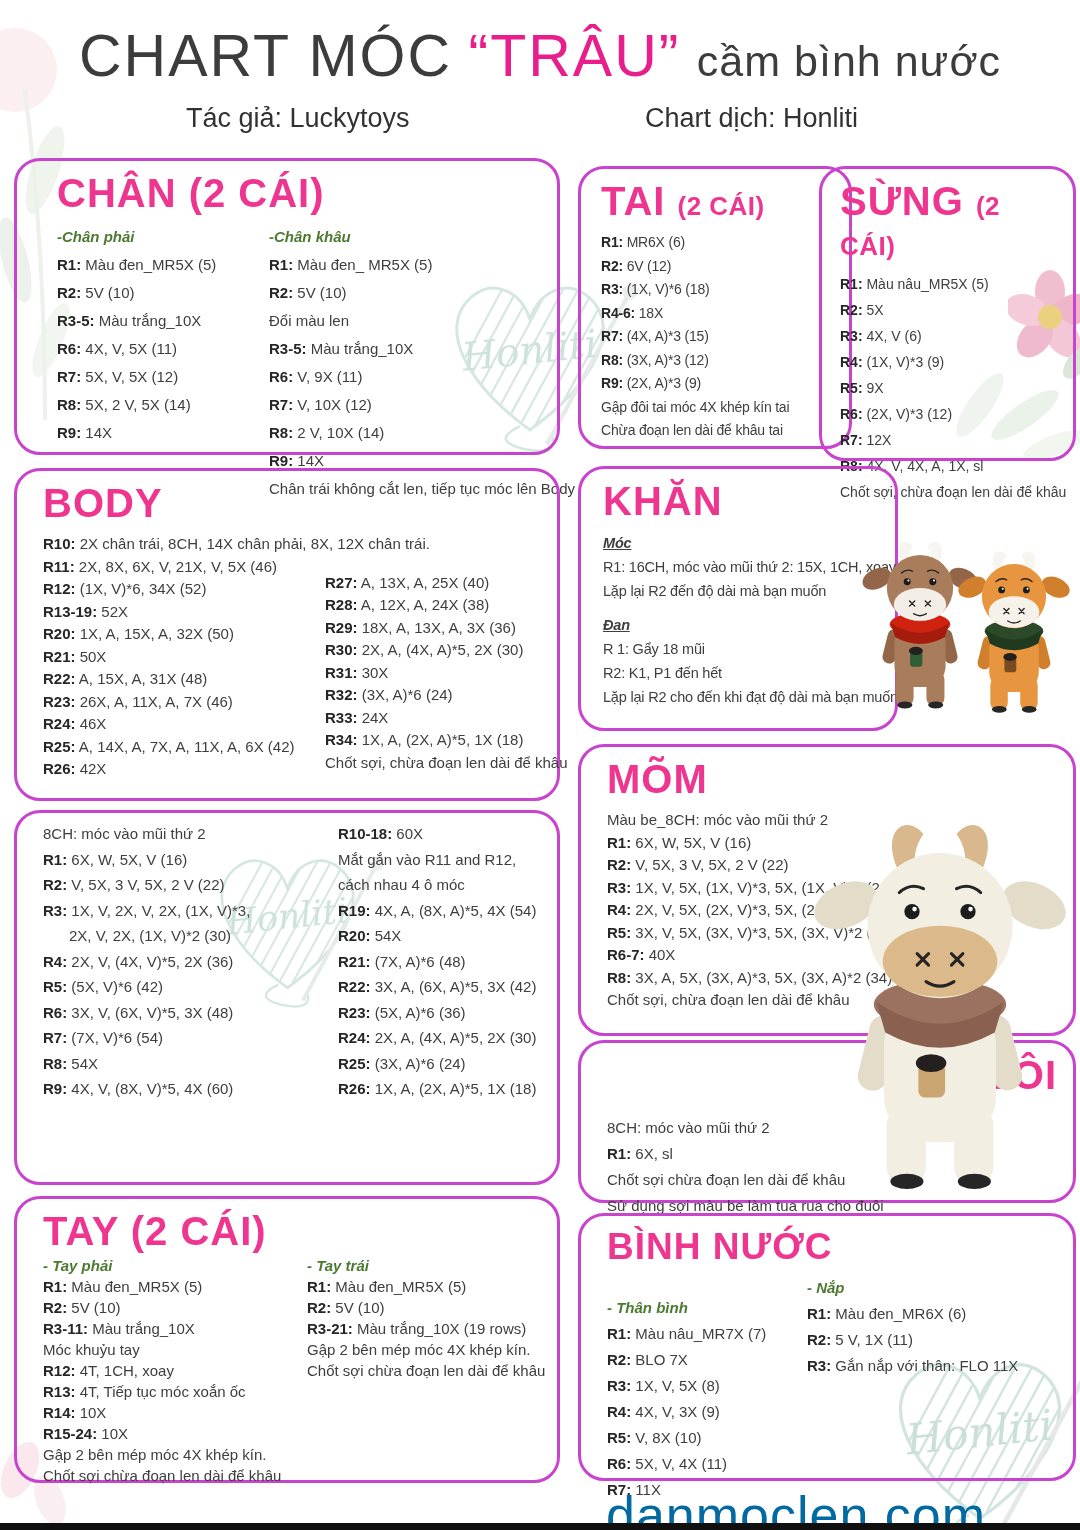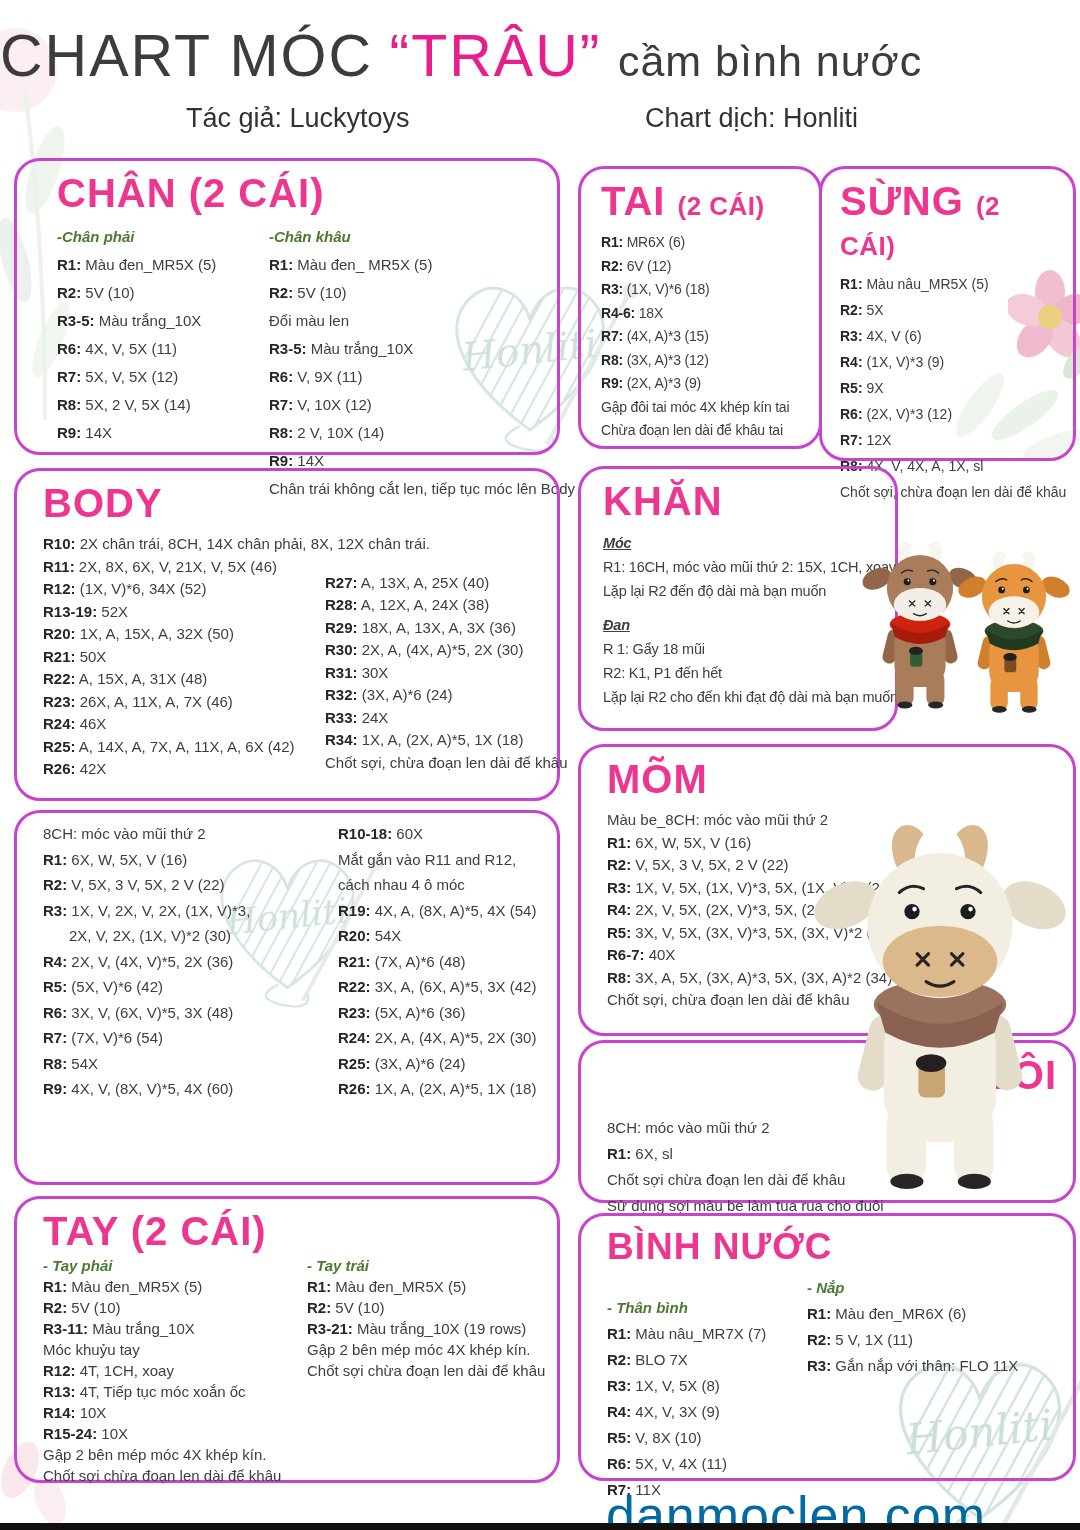--- a/index.html
+++ b/index.html
@@ -2,21 +2,21 @@
 <html><head>
 <meta charset="utf-8">
 <style>
   html,body{margin:0;padding:0;}
   body{
     width:1080px;height:1530px;position:relative;overflow:hidden;
     background:#ffffff;color:#3e3e3e;
     font-family:"Liberation Sans", sans-serif;
   }
   
-  .main-title{position:absolute;top:22px;left:0;width:1080px;text-align:left;z-index:3;white-space:nowrap;}
+  .main-title{position:absolute;top:22px;left:0;width:1080px;text-align:center;z-index:3;white-space:nowrap;}
   .main-title .t1{font-size:59px;color:#3c3c3c;letter-spacing:2px;}
   .main-title .t2{font-size:59px;color:#e81e8c;letter-spacing:2px;margin:0 12px;}
   .main-title .t3{font-size:43px;color:#3c3c3c;letter-spacing:1px;}
   .byline{position:absolute;top:103px;font-size:27px;color:#323232;z-index:3;}
   .byline.author{left:186px;}
   .byline.translator{left:645px;}
   
   .box{
     position:absolute;box-sizing:border-box;z-index:2;
     border:3px solid #c843ce;border-radius:26px;
@@ -33,21 +33,21 @@
   .line b{color:#262626;}
   .line.green{color:#4c7a31;font-weight:bold;font-style:italic;}
   .line.subhead{font-weight:bold;font-style:italic;text-decoration:underline;}
   .line.gap{margin-top:10px;}
   .line.indent{padding-left:26px;}
 
   .chan{left:14px;top:158px;width:546px;height:297px;padding-left:40px;}
   .chan .line{line-height:28px;}
   .chan .c1{width:212px;}
 
-  .tai{left:578px;top:166px;width:244px;height:283px;padding-left:20px;}
+  .tai{left:578px;top:166px;width:274px;height:283px;padding-left:20px;}
   .tai .line{line-height:23.5px;font-size:14px;letter-spacing:-.2px;}
 
   .sung{left:819px;top:166px;width:257px;height:295px;padding-left:18px;}
   .sung .line{line-height:26px;font-size:14px;}
 
   .body-sec{left:14px;top:468px;width:546px;height:333px;}
   .body-sec .line{line-height:22.5px;}
   .body-sec .c1{width:282px;}
   .body-sec .c2{margin-top:16px;}
 

